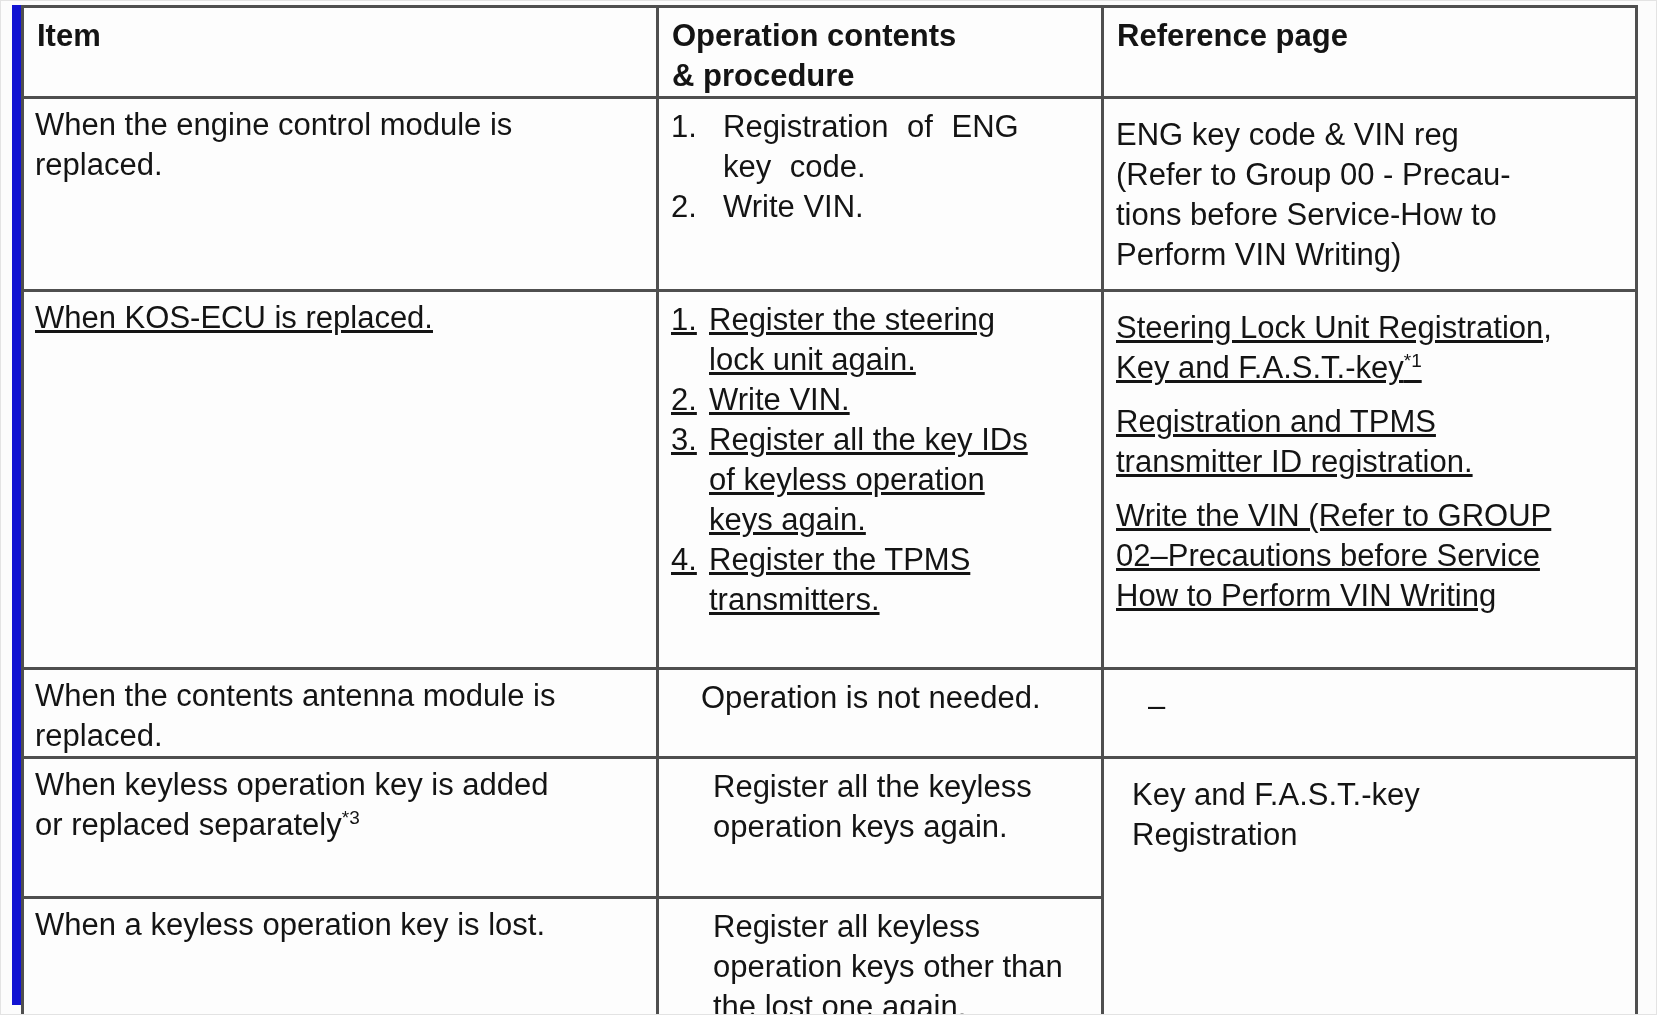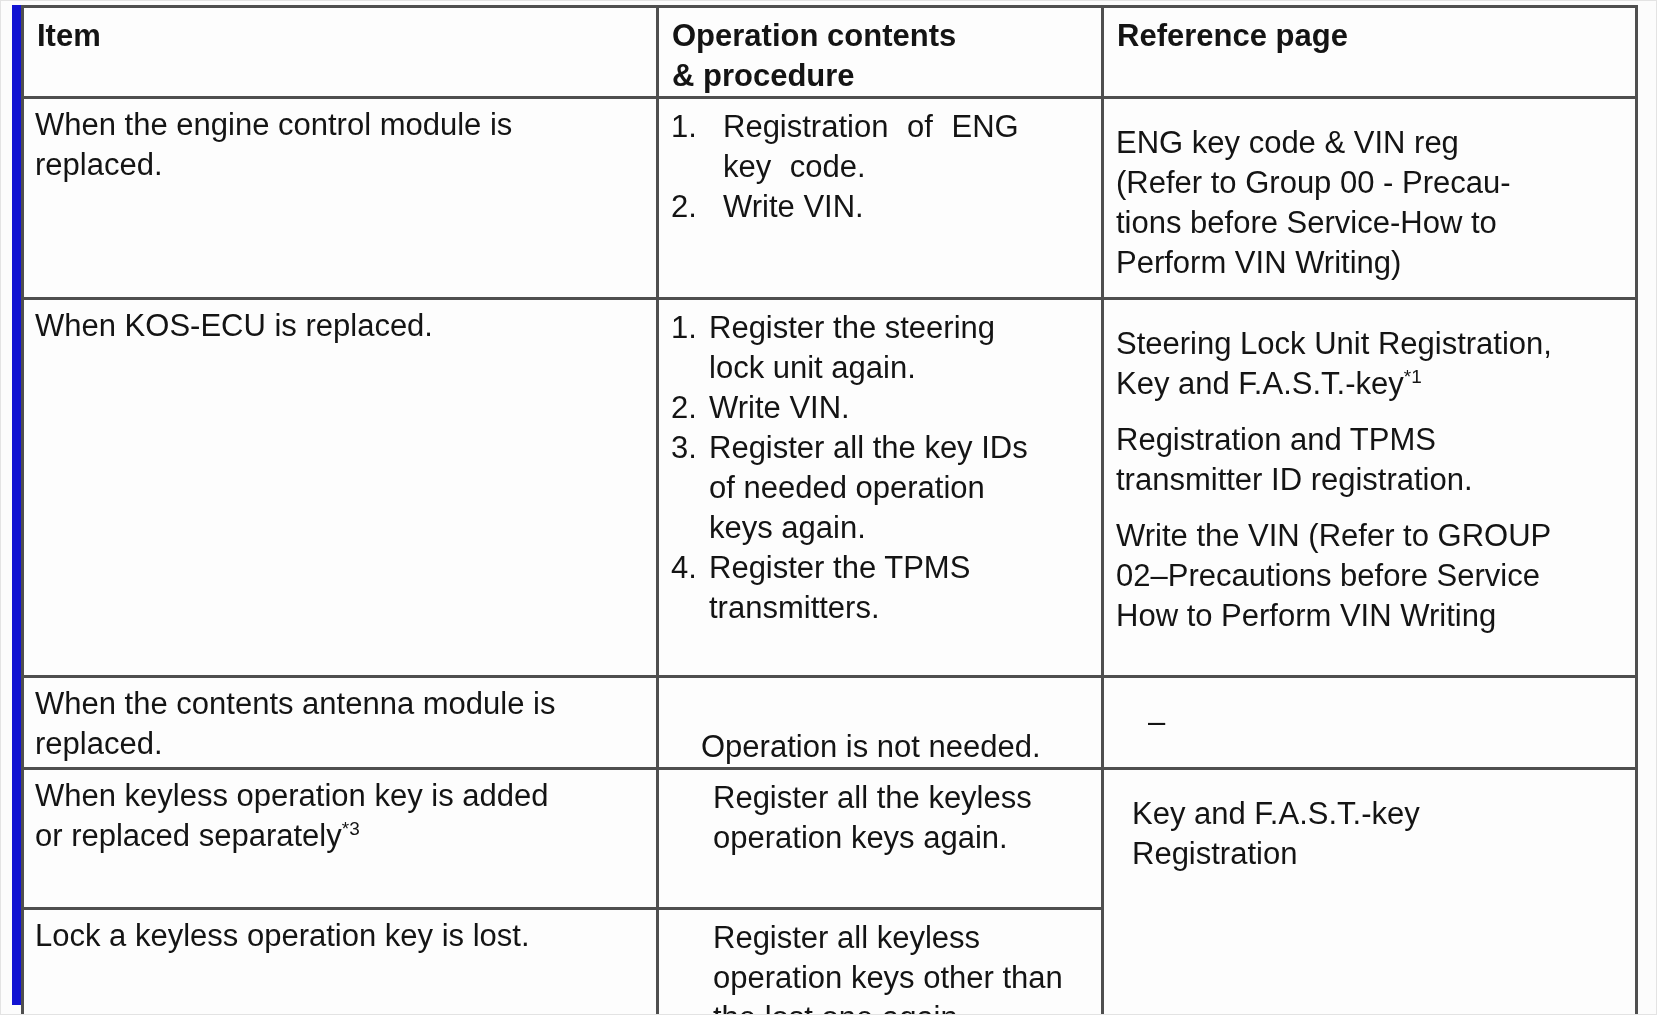--- a/index.html
+++ b/index.html
@@ -30,38 +30,38 @@
     font-size:31px;line-height:40px;
     text-align:left;
     box-sizing:border-box;
     overflow:hidden;
   }
   #service-table{border:3px solid #3a3a3a;}
   #service-table tr.last-row td{border-bottom:5px solid #2a2a2a;}
   th{font-weight:bold;white-space:pre-line;padding:8px 10px 0 13px;}
   thead tr{height:86px;}
   tbody tr:nth-child(1){height:168px;}
-  tbody tr:nth-child(2){height:378px;}
+  tbody tr:nth-child(2){height:378px;text-decoration:underline;}
   tbody tr:nth-child(3){height:82px;}
   tbody tr:nth-child(4){height:140px;}
   tbody tr:nth-child(5){height:146px;}
   td.cell-item{padding:6px 10px 0 11px;}
   td.cell-item .item-text{white-space:pre-line;text-align:right;}
   td.cell-ops{padding:8px 6px 0 12px;}
   td.cell-ops .op{display:flex;align-items:flex-start;}
   td.cell-ops .op-num{flex:0 0 38px;}
   td.cell-ops .op-text{white-space:pre-line;}
   td.cell-ops .op-plain{padding-left:22px;white-space:pre-line;}
   td.cell-ref{padding:8px 6px 0 12px;}
-  td.cell-ref p{margin:16px 0 14px 0;white-space:pre-line;}
+  td.cell-ref p{margin:8px 0 14px 0;white-space:pre-line;}
   sup.fnote{font-size:19px;line-height:0;vertical-align:super;}
   
   tr[data-row="engine-control-module"] td.cell-ops .op:first-child{word-spacing:10px;}
   tr[data-row="engine-control-module"] td.cell-ops .op-num{flex-basis:52px;}
-  tr[data-row="receiver-antenna-module"] td.cell-ops .op-plain{padding-left:30px;margin-top:41px;}
+  tr[data-row="receiver-antenna-module"] td.cell-ops .op-plain{padding-left:30px;}
   tr[data-row="receiver-antenna-module"] td.cell-ref p{padding-left:32px;}
   tr[data-row="keyless-key-added"] td.cell-ops .op-plain,
   tr[data-row="keyless-key-lost"] td.cell-ops .op-plain{padding-left:42px;}
   tr[data-row="keyless-key-added"] td.cell-ref p{padding-left:16px;}
 </style>
 </head>
 <body>
 
 <div id="canvas">
   <div id="left-stripe"></div>
@@ -109,21 +109,21 @@
               <span class="op-text">Register the steering
 lock unit again.</span>
             </div>
             <div class="op">
               <span class="op-num">2.</span>
               <span class="op-text">Write VIN.</span>
             </div>
             <div class="op">
               <span class="op-num">3.</span>
               <span class="op-text">Register all the key IDs
-of needed operation
+of keyless operation
 keys again.</span>
             </div>
             <div class="op">
               <span class="op-num">4.</span>
               <span class="op-text">Register the TPMS
 transmitters.</span>
             </div>
           </td>
           <td class="cell-ref">
             <p>Steering Lock Unit Registration,
@@ -151,21 +151,21 @@
           <td class="cell-ops">
             <div class="op-plain">Register all the keyless
 operation keys again.</div>
           </td>
           <td class="cell-ref" rowspan="2">
             <p>Key and F.A.S.T.-key
 Registration</p>
           </td>
         </tr>
         <tr data-row="keyless-key-lost" class="last-row">
-          <td class="cell-item"><span class="item-text">Lock a keyless operation key is lost.</span></td>
+          <td class="cell-item"><span class="item-text">When a keyless operation key is lost.</span></td>
           <td class="cell-ops">
             <div class="op-plain">Register all keyless
 operation keys other than
 the lost one again.</div>
           </td>
         </tr>
       </tbody>
   </table>
 </div>
 

